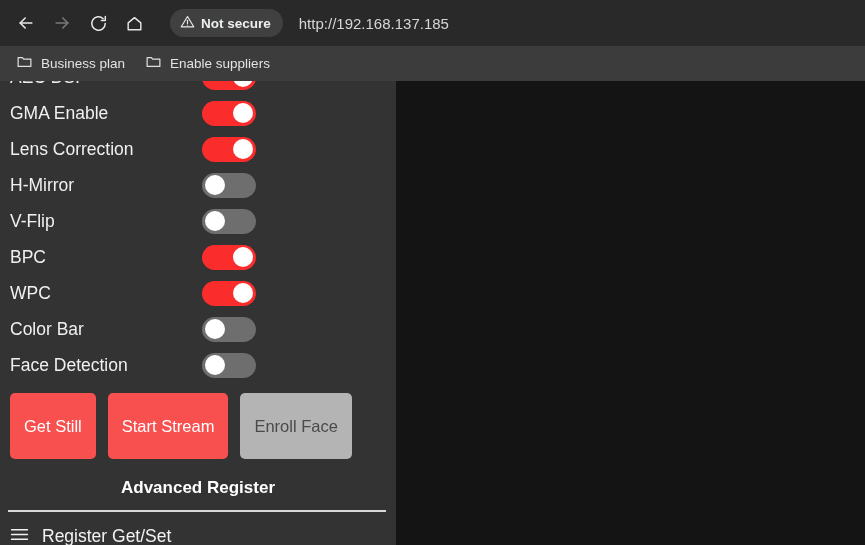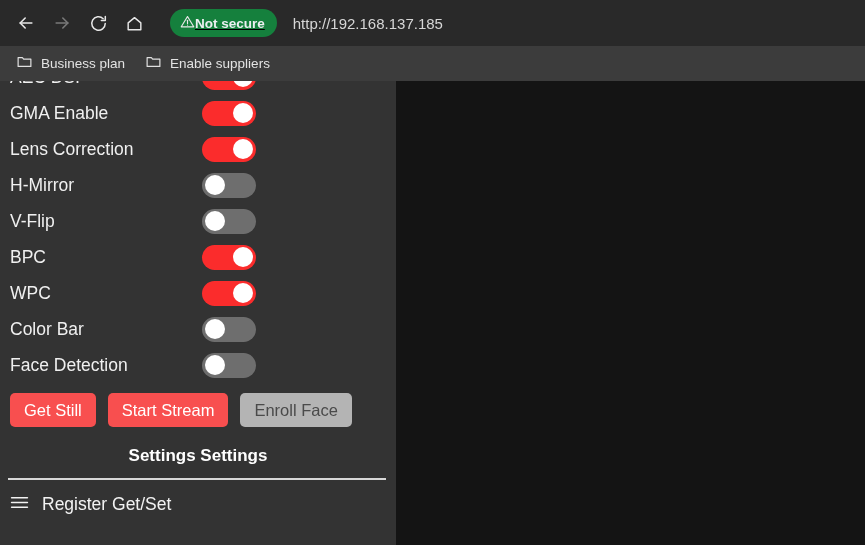--- a/index.html
+++ b/index.html
@@ -32,26 +32,26 @@
     height: 32px;
     display: flex;
     align-items: center;
     margin-left: 14px;
     padding-left: 4px;
     min-width: 0;
   }
   #security-chip {
     display: inline-flex;
     align-items: center;
+    gap: 6px;
     height: 28px;
     padding: 0 12px 0 10px;
     border-radius: 14px;
-    background: #15803d;
+    background: #404040;
     flex: 0 0 auto;
-    text-decoration: underline;
   }
   #security-chip .chip-label {
     font-size: 13.5px;
     font-weight: bold;
     color: #eceff1;
     white-space: nowrap;
   }
   #url-text {
     margin-left: 16px;
     font-size: 15px;
@@ -151,21 +151,21 @@
     align-items: center;
     gap: 12px;
     padding: 10px 10px 0 10px;
   }
   .btn {
     border: none;
     border-radius: 5px;
     font-family: "Liberation Sans", sans-serif;
     font-size: 16.5px;
     color: #ffffff;
-    padding: 8px 14px;
+    padding: 24px 14px;
     line-height: 1.1;
     cursor: pointer;
     white-space: nowrap;
   }
   .btn.primary { background: #f84f4f; }
   .btn.disabled { background: #b4b4b4; color: #4a4a4a; cursor: default; }
 
   #advanced-heading {
     text-align: center;
     font-size: 17px;
@@ -337,21 +337,21 @@
       </span>
     </div>
 
 
     <div id="button-row">
       <button class="btn primary">Get Still</button>
       <button class="btn primary">Start Stream</button>
       <button class="btn disabled" disabled="">Enroll Face</button>
     </div>
 
-    <div id="advanced-heading">Settings Settings</div>
+    <div id="advanced-heading">Advanced Register</div>
 
     <div id="advanced-divider"></div>
 
     <div id="register-row">
       <span class="hamburger">
         <svg width="19" height="15" viewBox="0 0 24 18" fill="none" stroke="#f2f2f2" stroke-width="1.9" stroke-linecap="round">
           <line x1="2" y1="3" x2="22" y2="3"></line>
           <line x1="2" y1="9" x2="22" y2="9"></line>
           <line x1="2" y1="15" x2="22" y2="15"></line>
         </svg>

